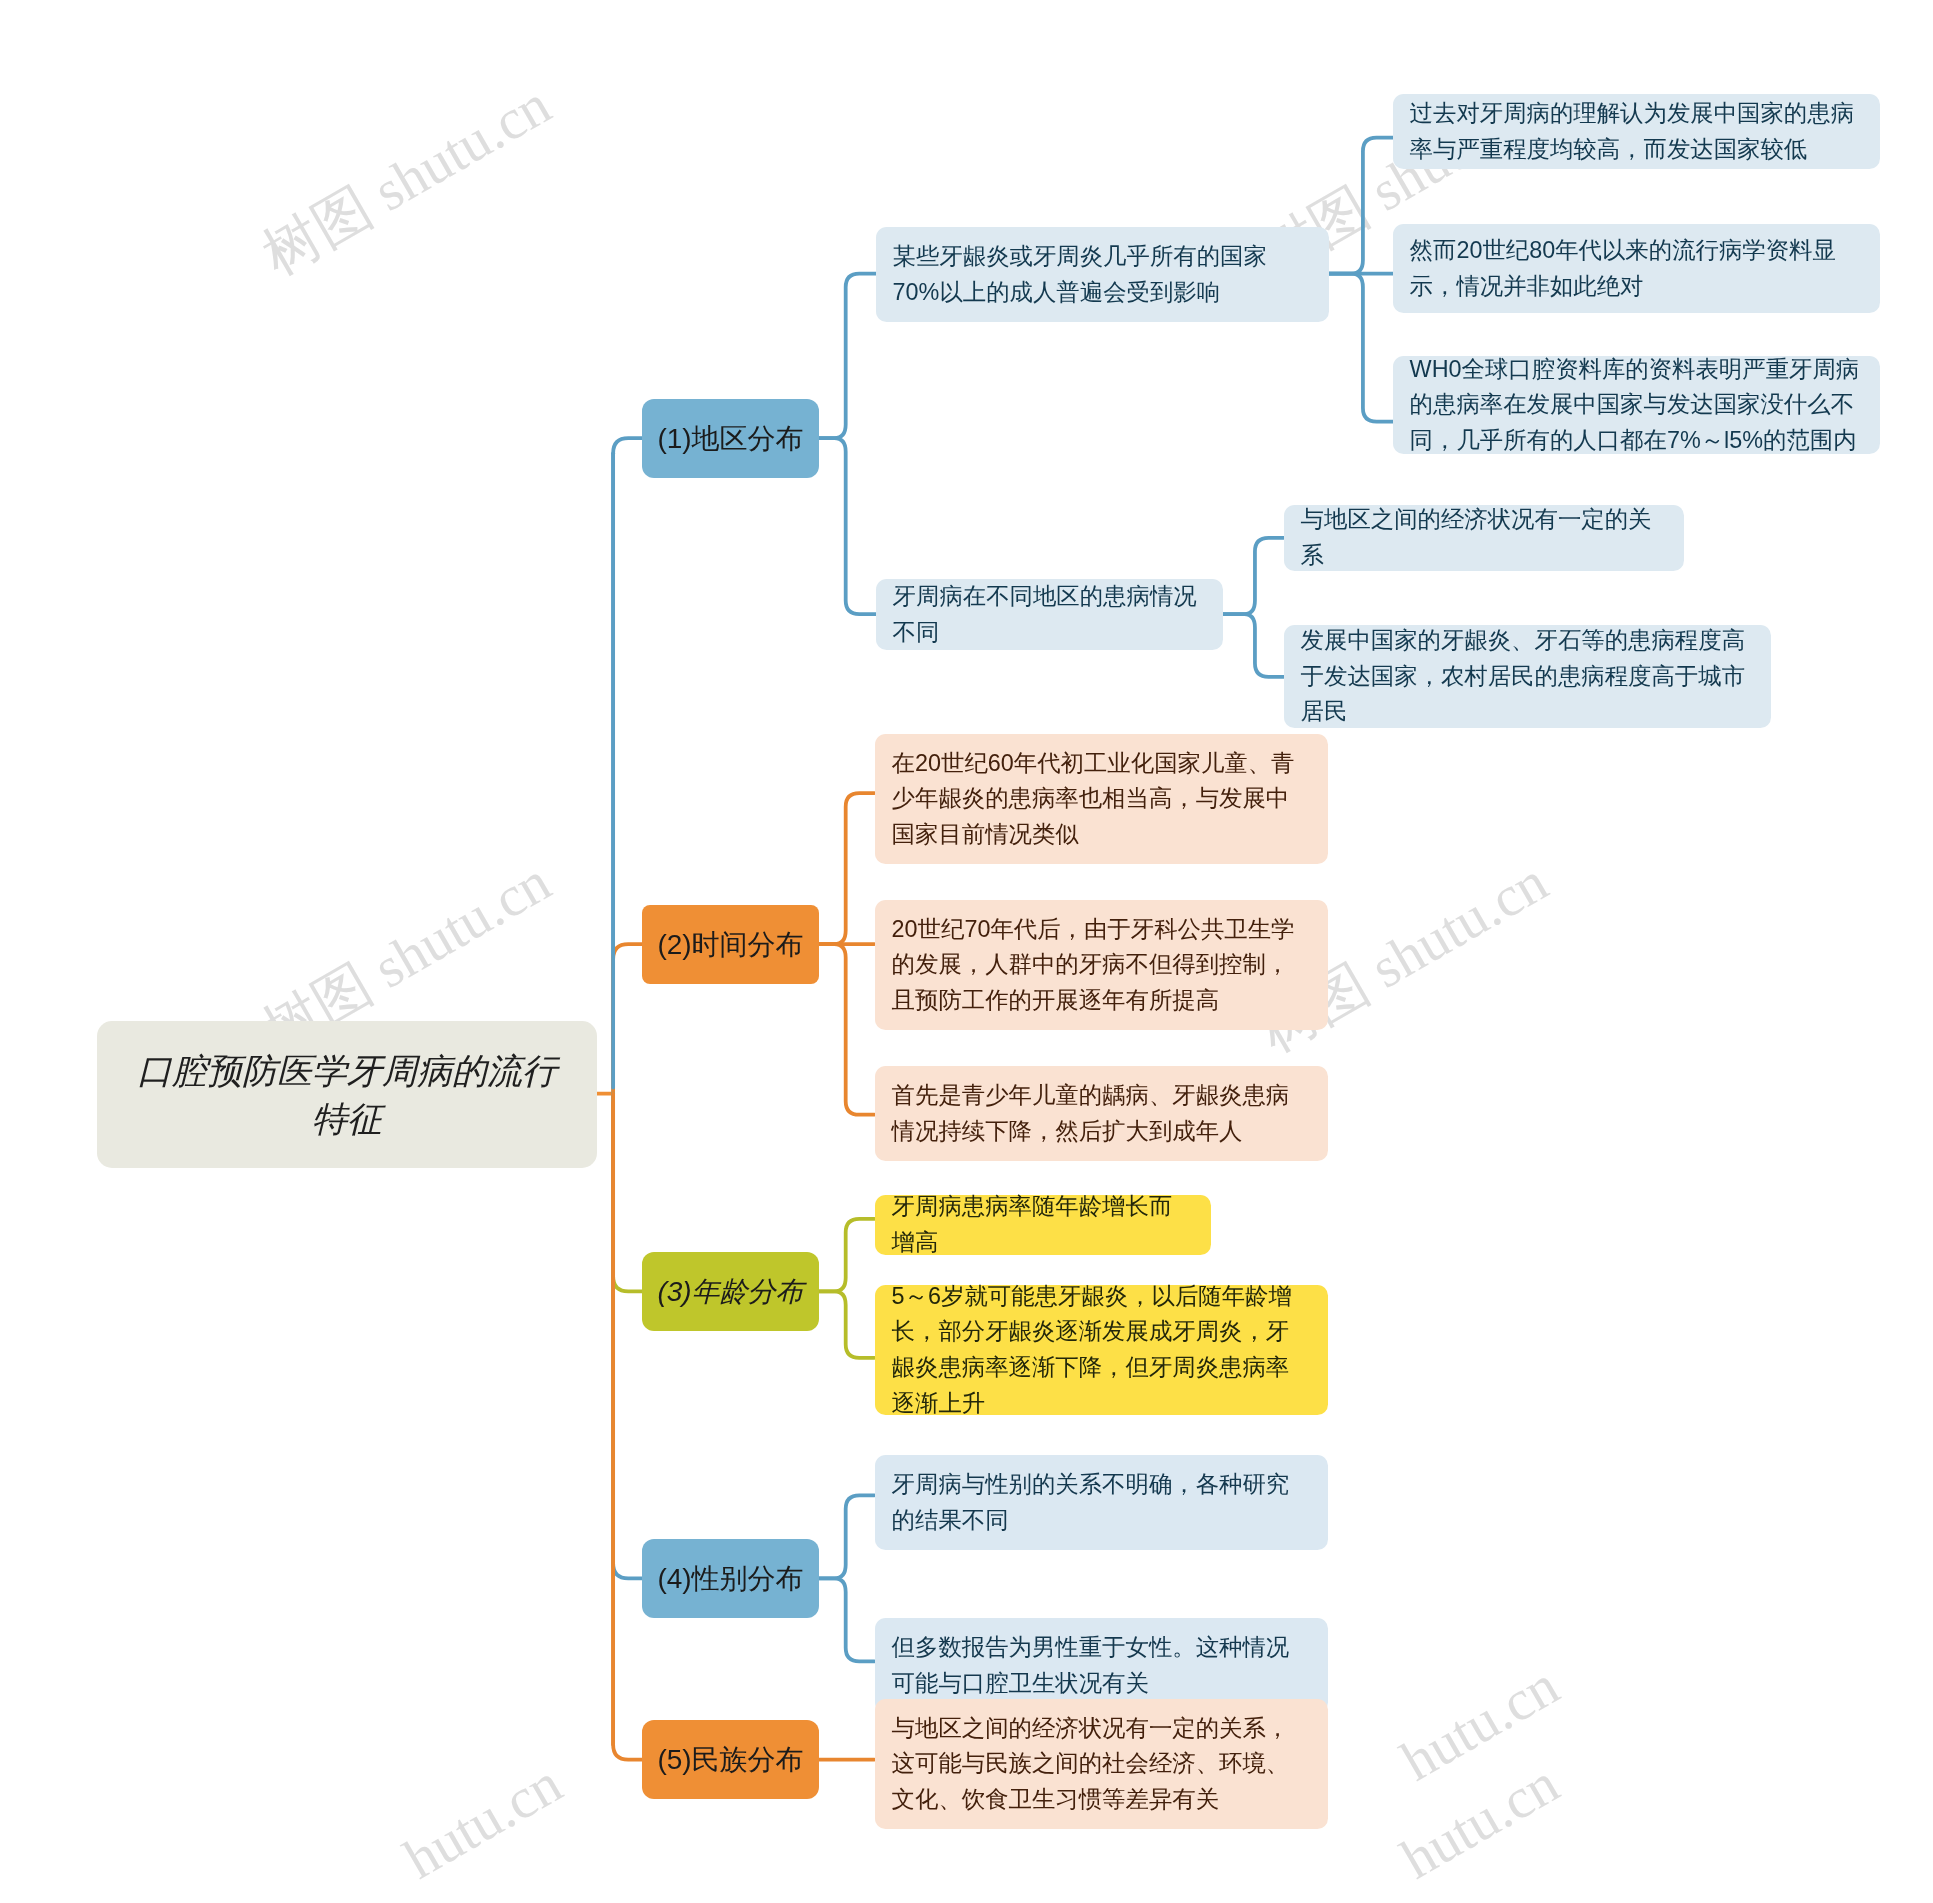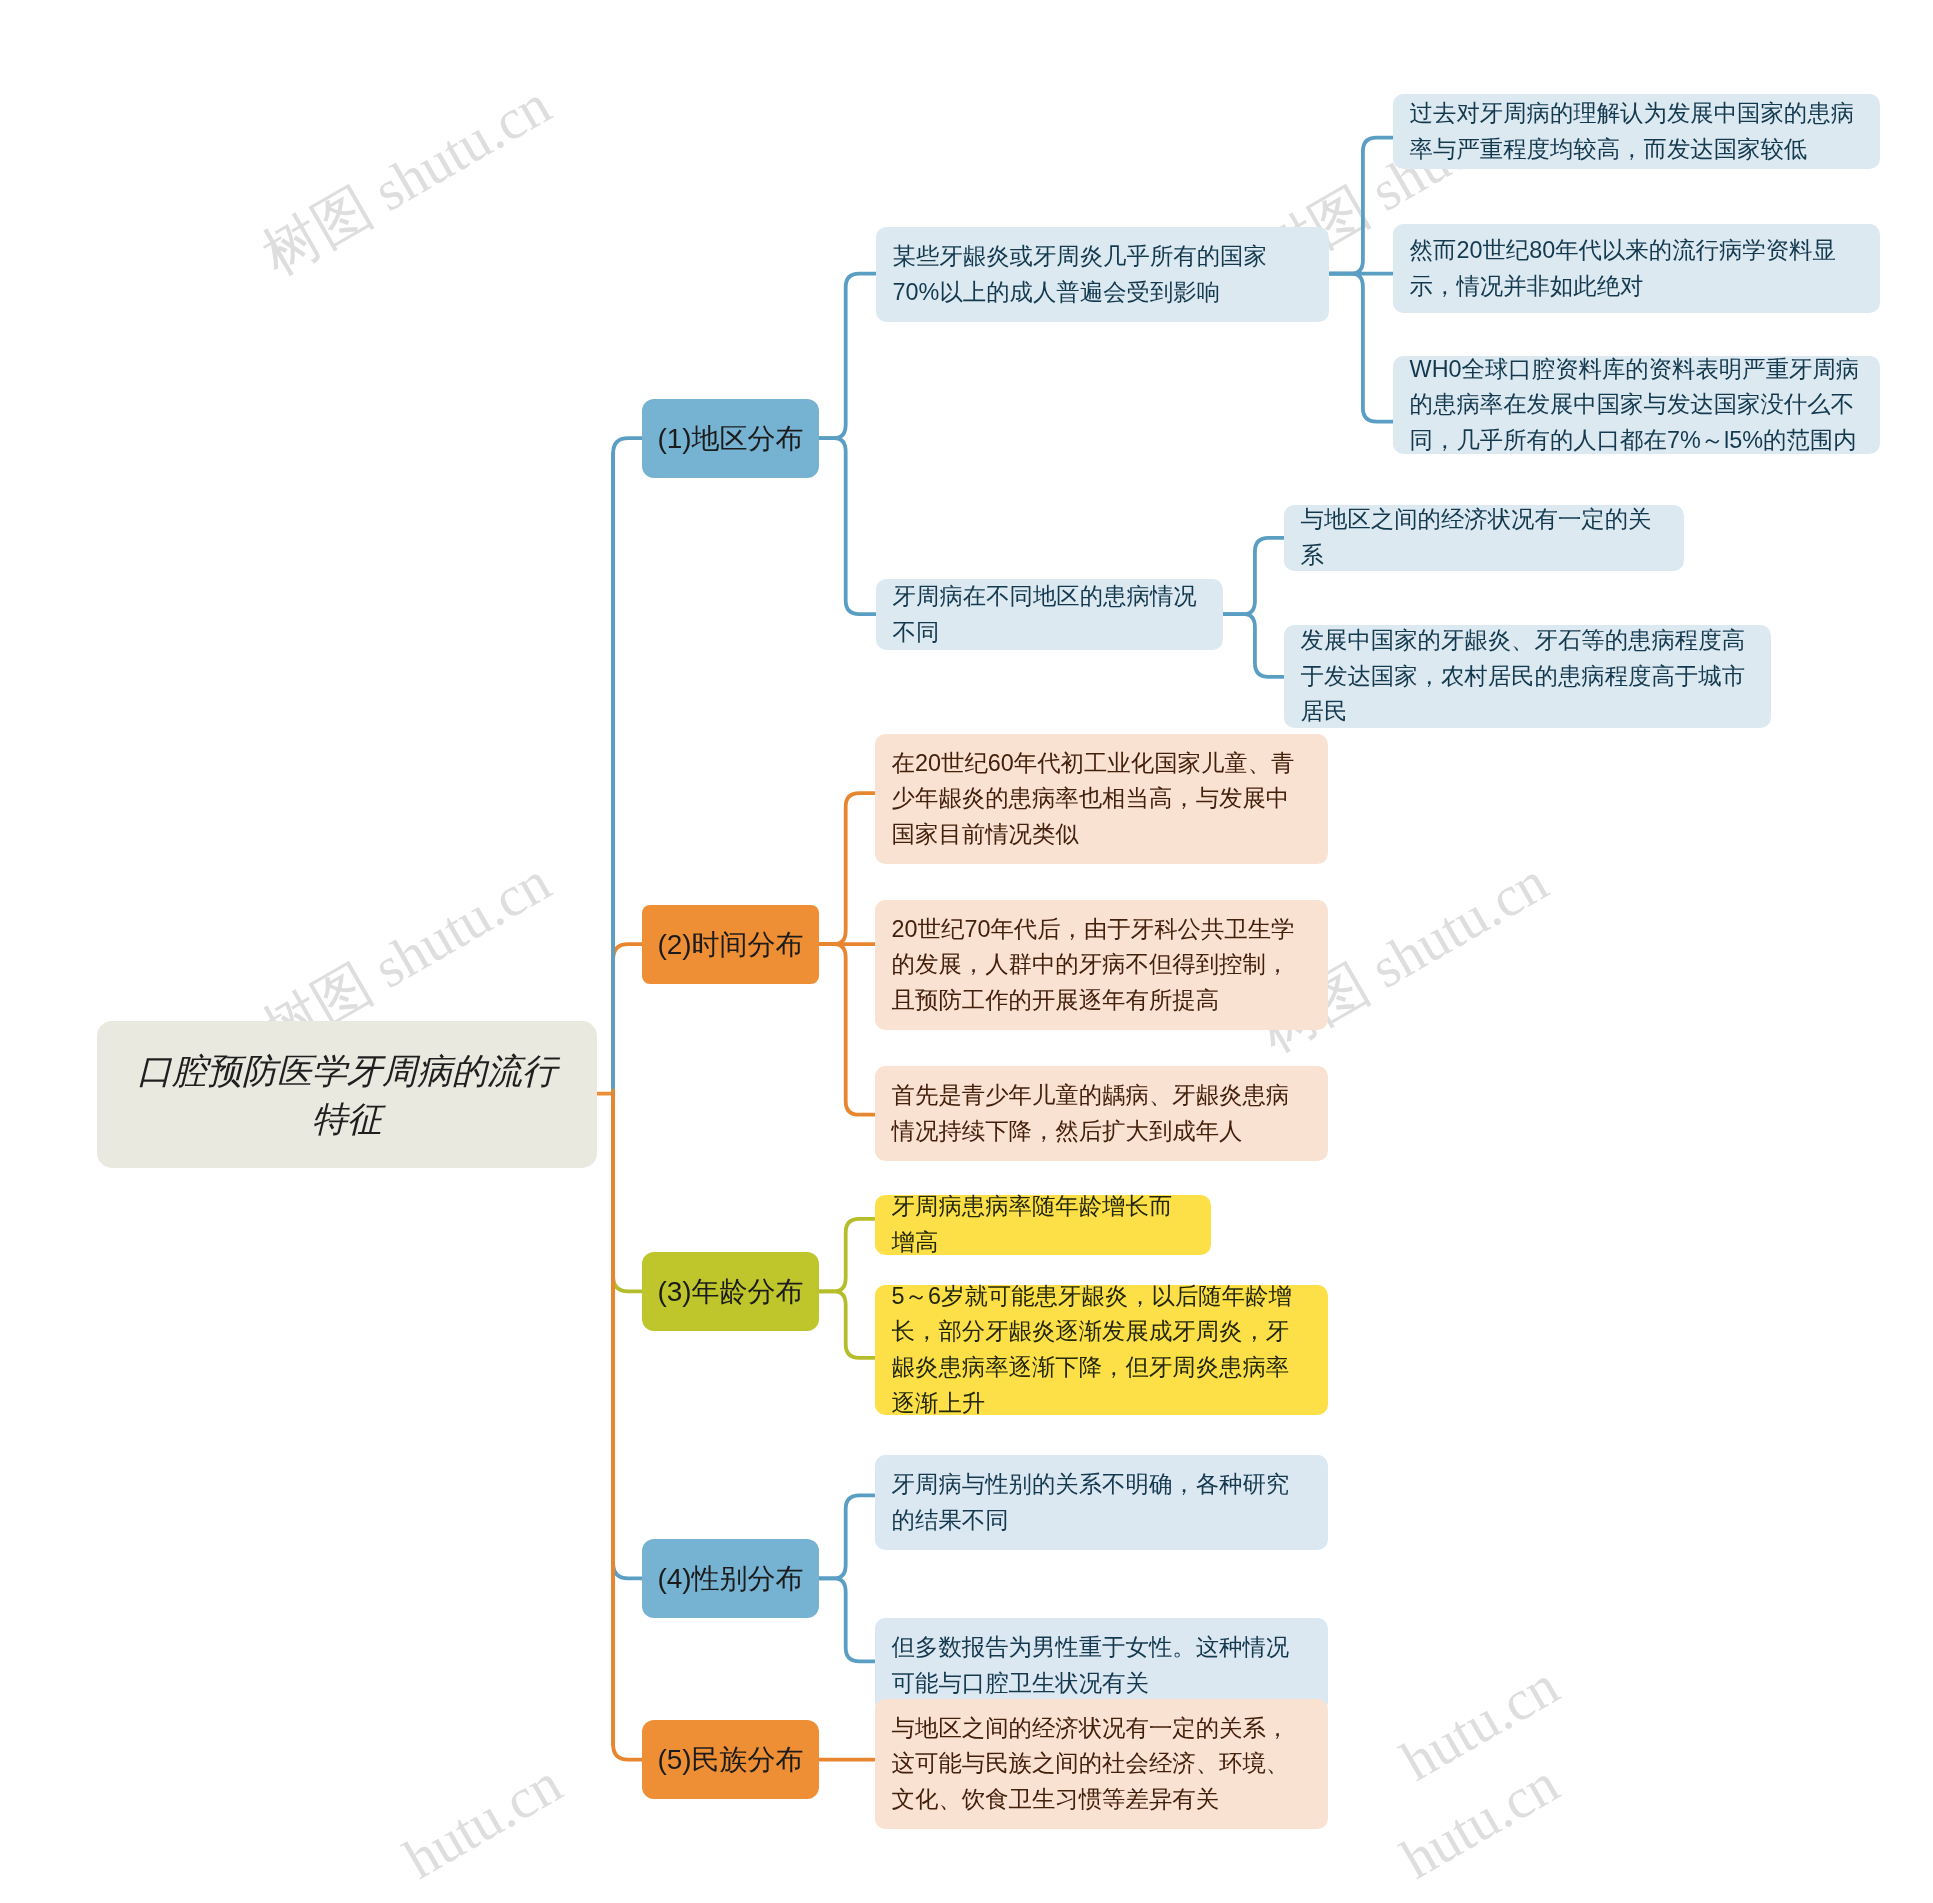--- a/index.html
+++ b/index.html
@@ -78,21 +78,21 @@
     color: #1b1b1b;
     font-size: 28px;
     line-height: 1.2;
     text-align: center;
     justify-content: center;
     padding: 12px 13.6px;
     border-radius: 12px;
   }
   .b-blue   { background: #76b2d2; }
   .b-orange { background: #ef8f35; }
-  .b-olive  { background: #bfc62b; }
+  .b-olive  { background: #bfc62b; font-style: italic; }
 
   
   .leaf {
     font-size: 23.4px;
     line-height: 1.52;
     padding: 13.6px 16.6px;
     border-radius: 10.6px;
   }
   .l-blue  { background: #dde9f1; color: #13394f; }
   .l-peach { background: #fae2d2; color: #43200c; }

